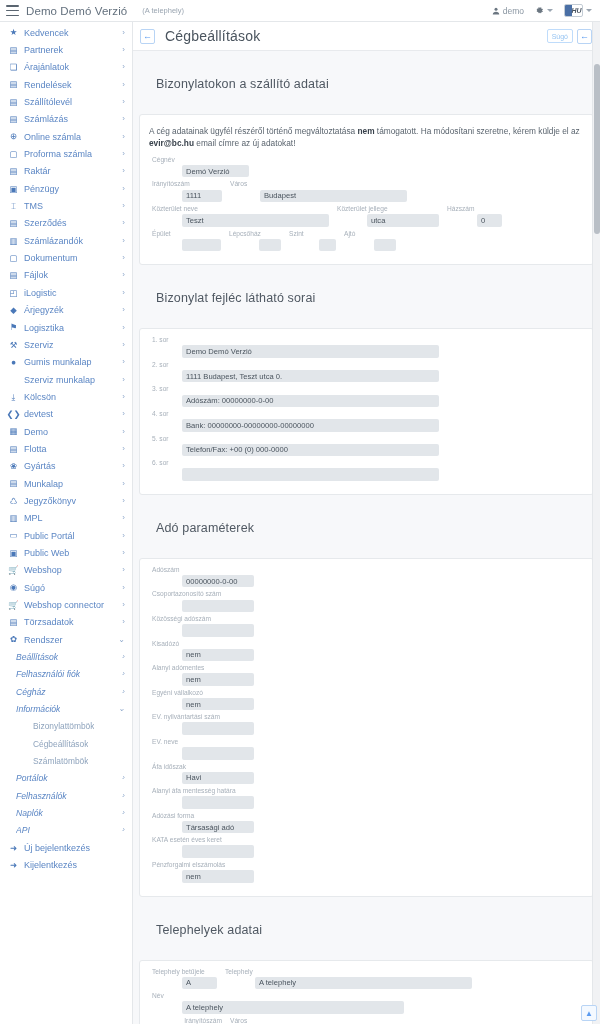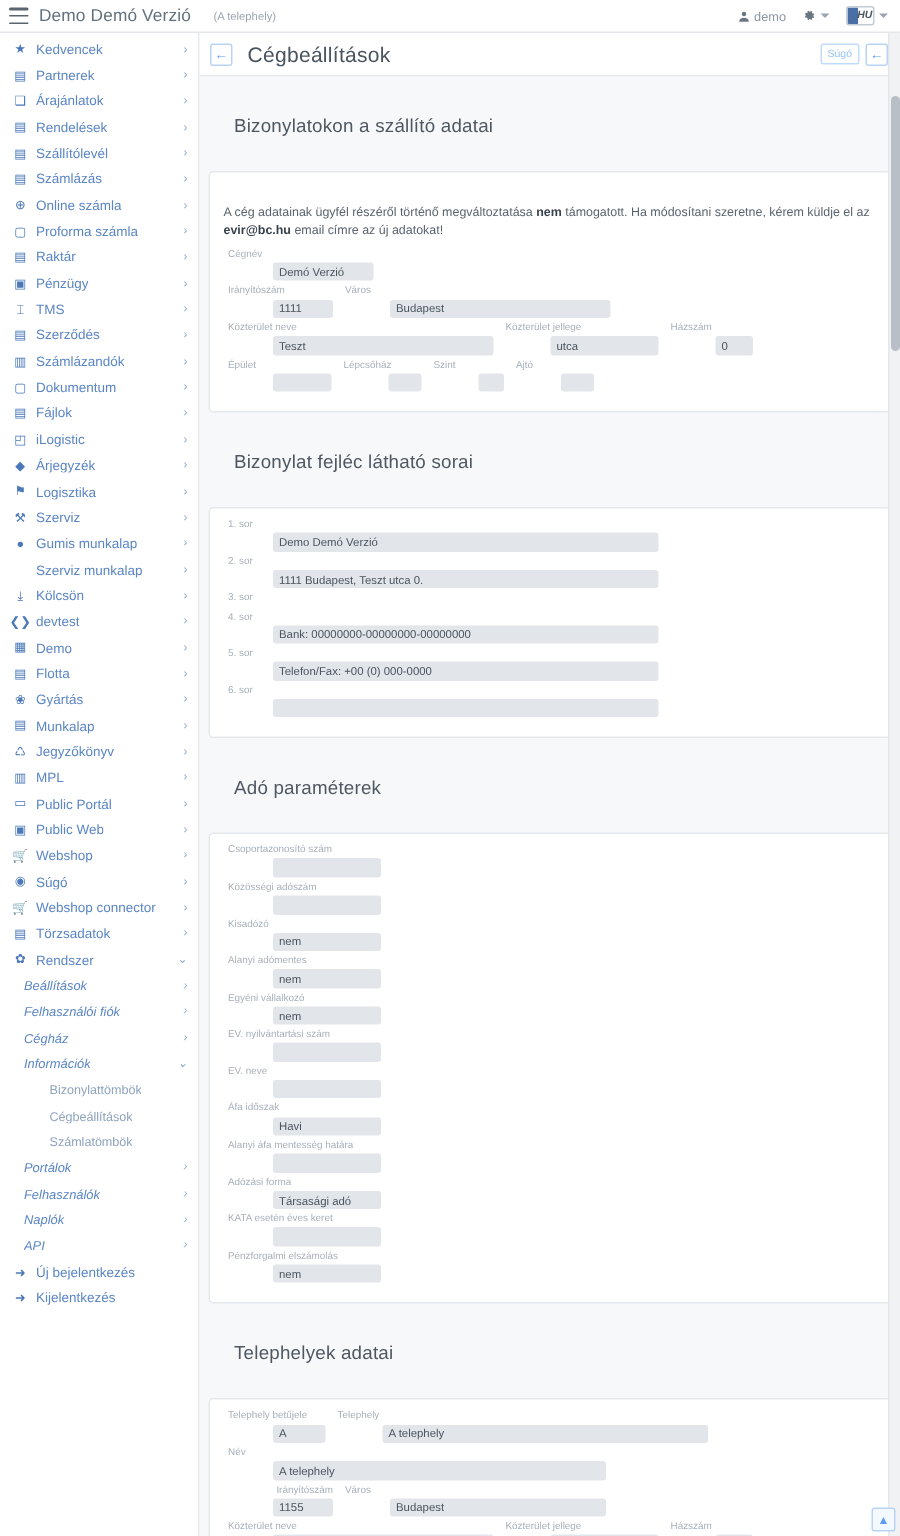--- a/index.html
+++ b/index.html
@@ -141,21 +141,21 @@
   }
   .card {
     background: #ffffff;
     border: 1px solid #e6e9ec;
     border-radius: 3px;
     margin: 0 6px 4px 6px;
     padding: 8px 9px 9px 9px;
   }
   .alert-text {
     font-size: 8.3px; color: #5a646e; line-height: 1.5;
-    margin: 12px 0 7px 0;
+    margin: 2px 0 7px 0;
   }
   .alert-text b { color: #39424c; }
 
   .field-row { display: flex; gap: 5px; margin-bottom: 4px; flex-wrap: nowrap; }
   .field { display: flex; flex-direction: column; }
   .field-label {
     font-size: 6.6px; color: #a7b0ba; line-height: 1;
     margin-bottom: 1.5px; padding-left: 3px;
     white-space: nowrap;
   }
@@ -546,20 +546,21 @@
           </div>
           <div class="field-row">
             <div class="field" style="width: 290px;">
               <div class="field-label">2. sor</div>
               <div class="field-input">1111 Budapest, Teszt utca 0.</div>
             </div>
           </div>
           <div class="field-row">
             <div class="field" style="width: 290px;">
               <div class="field-label">3. sor</div>
+              <div class="field-input">Adószám: 00000000-0-00</div>
             </div>
           </div>
           <div class="field-row">
             <div class="field" style="width: 290px;">
               <div class="field-label">4. sor</div>
               <div class="field-input">Bank: 00000000-00000000-00000000</div>
             </div>
           </div>
           <div class="field-row">
             <div class="field" style="width: 290px;">
@@ -570,20 +571,26 @@
           <div class="field-row">
             <div class="field" style="width: 290px;">
               <div class="field-label">6. sor</div>
               <div class="field-input"></div>
             </div>
           </div>
         </div>
 
       <div class="section-title">Adó paraméterek</div>
       <div class="card" id="tax-card">
+          <div class="field-row">
+            <div class="field" style="width: 105px;">
+              <div class="field-label">Adószám</div>
+              <div class="field-input">00000000-0-00</div>
+            </div>
+          </div>
           <div class="field-row">
             <div class="field" style="width: 105px;">
               <div class="field-label">Csoportazonosító szám</div>
               <div class="field-input"></div>
             </div>
           </div>
           <div class="field-row">
             <div class="field" style="width: 105px;">
               <div class="field-label">Közösségi adószám</div>
               <div class="field-input"></div>

